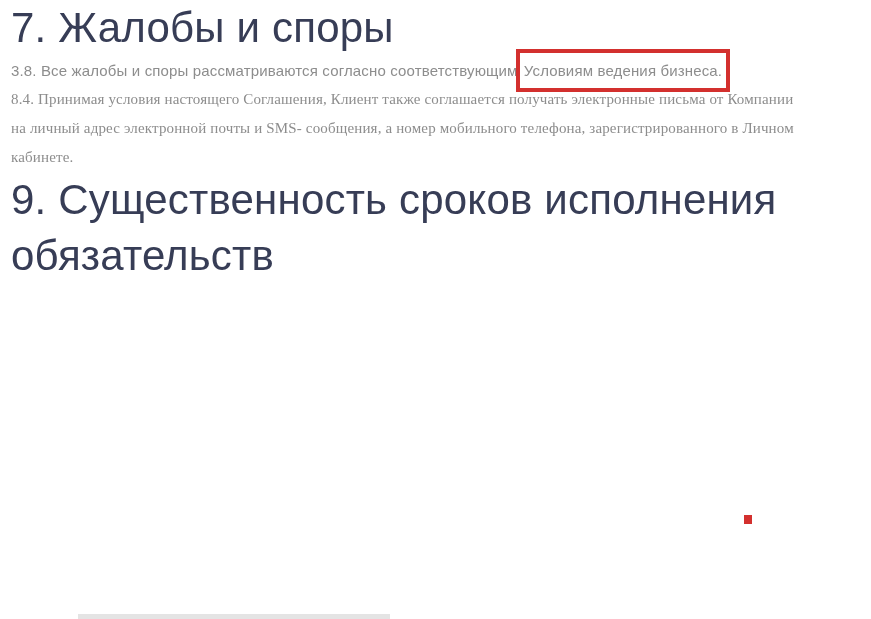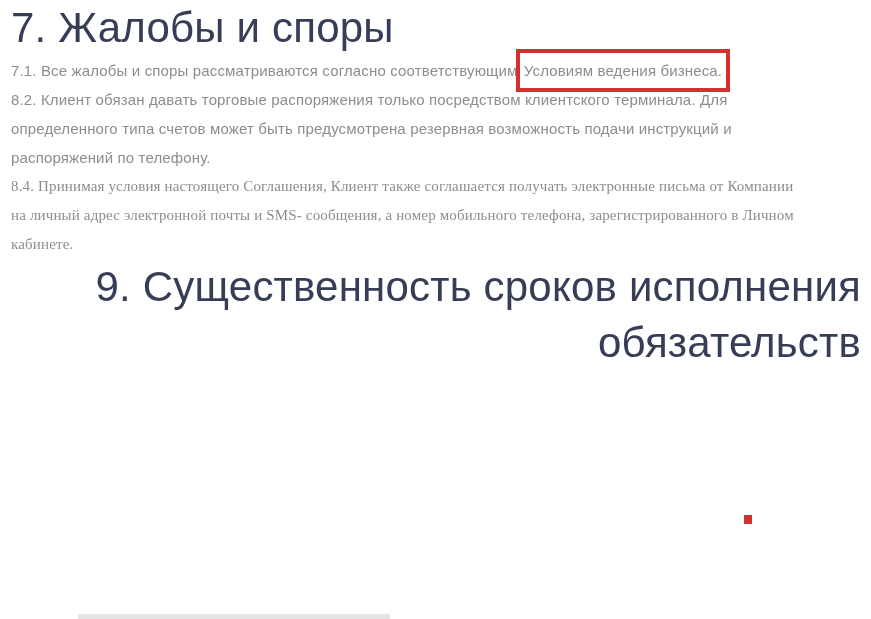--- a/index.html
+++ b/index.html
@@ -35,21 +35,21 @@
     letter-spacing: 0.15px;
   }
   
   .h-7 { margin-top: 0; }
   .p-71 { margin-top: 15px; }
   .h-8 { margin-top: 7px; }
   .p-81 { margin-top: 13px; }
   .p-82 { margin-top: 13px; }
   .p-83 { margin-top: 7px; }
   .p-84 { margin-top: 7px; font-family: Liberation Serif, serif; }
-  .h-9 { margin-top: -3px; text-align: right; }
+  .h-9 { margin-top: -3px; }
   .p-91 { margin-top: 15px; }
 
   .redbox {
     border: 4px solid #d3302e;
     padding: 9px 4px;
     margin: 0 -6px;
     position: relative;
     text-align: center;
   }
   .red-dot {
@@ -65,25 +65,24 @@
     background: #e4e4e4;
   }
 </style>
 </head>
 <body>
 
 <div class="page">
 
   <h2 class="section-heading h-7">7. Жалобы и споры</h2>
 
-  <p class="body-para p-71"><span>7.1. Все жалобы и споры рассматриваются согласно соответствующим </span><span class="redbox">Условиям ведения бизнеса.</span></p>
+  <p class="body-para p-71"><span>3.8. Все жалобы и споры рассматриваются согласно соответствующим </span><span class="redbox">Условиям ведения бизнеса.</span></p>
 
 
 
-  <p class="body-para p-82">8.2. Клиент обязан давать торговые распоряжения только посредством клиентского терминала. Для определенного типа счетов может быть предусмотрена резервная возможность подачи инструкций и распоряжений по телефону.</p>
 
 
   <p class="body-para p-84">8.4. Принимая условия настоящего Соглашения, Клиент также соглашается получать электронные письма от Компании на личный адрес электронной почты и SMS- сообщения, а номер мобильного телефона, зарегистрированного в Личном кабинете.</p>
 
   <h2 class="section-heading h-9">9. Существенность сроков исполнения обязательств</h2>
 
 
   <div class="red-dot"></div>
   <div class="gray-bar"></div>
 

